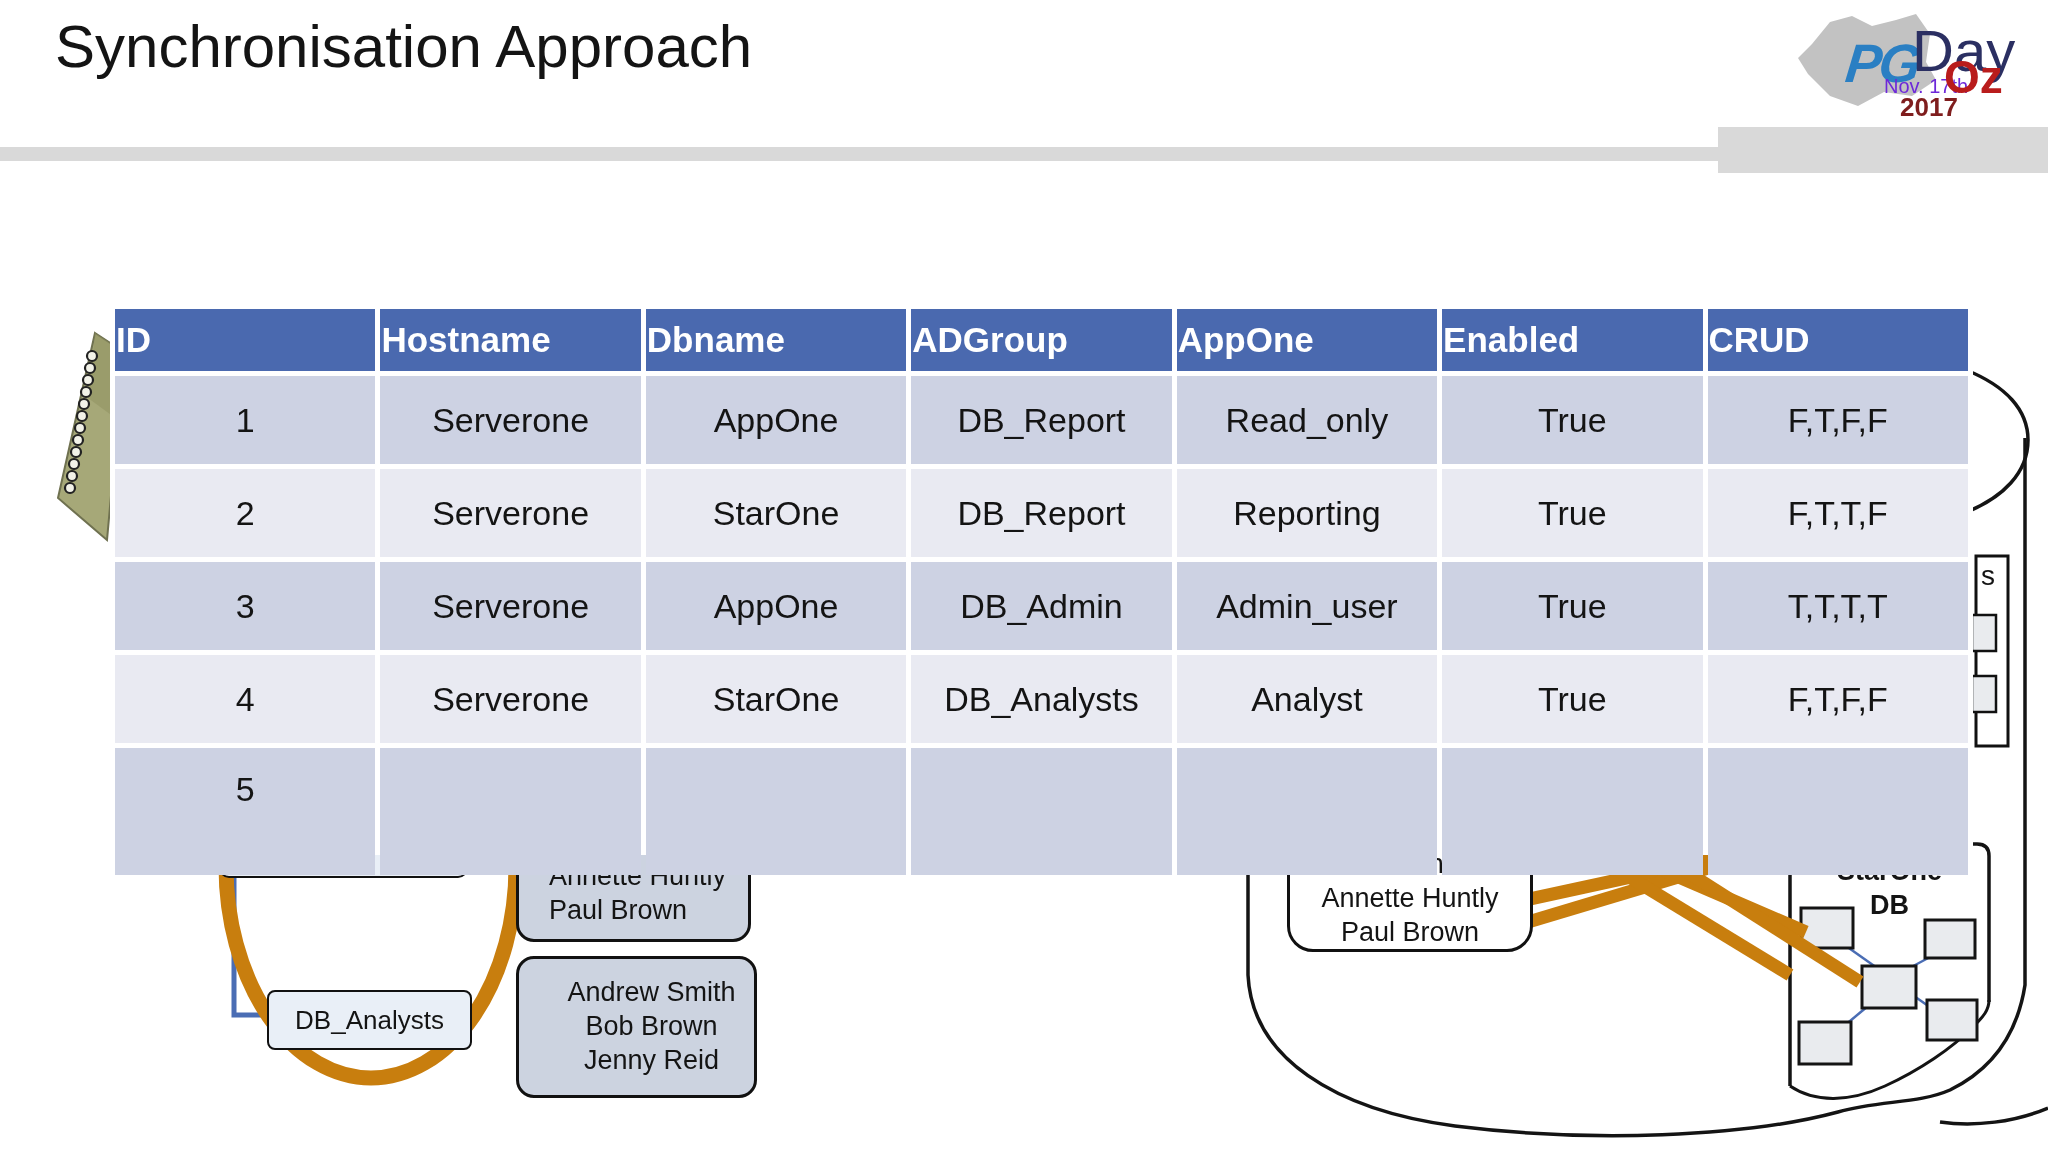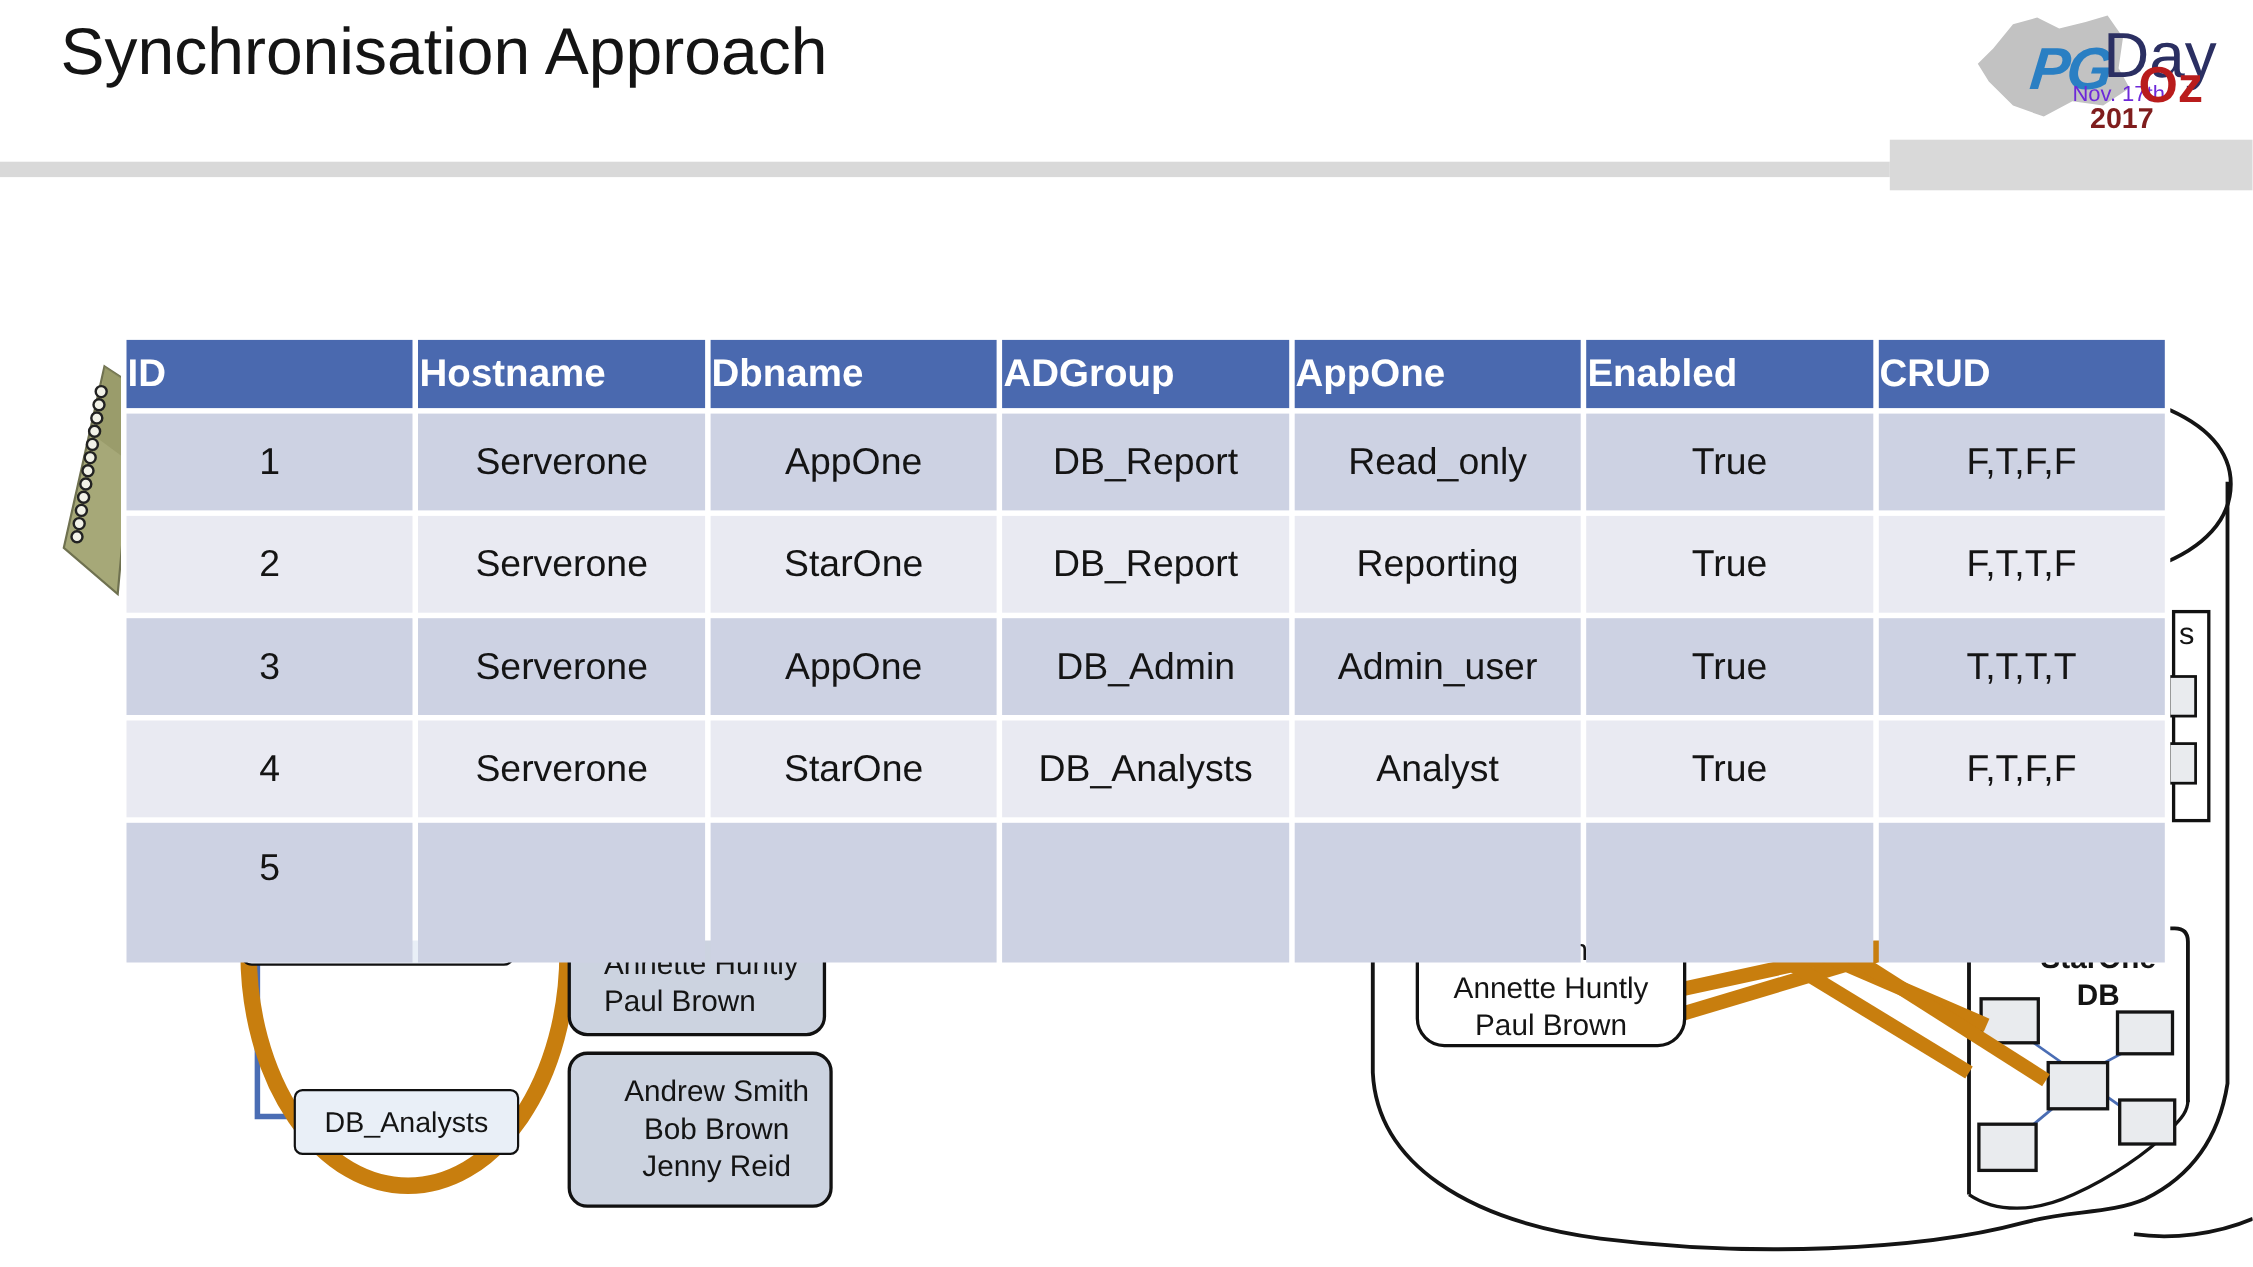--- a/index.html
+++ b/index.html
@@ -36,21 +36,21 @@
                    border:2.5px solid #111;border-radius:8px;display:flex;align-items:center;
                    justify-content:center;font-size:26px;color:#141414;}
   .member-box{background:#ccd3e0;border:3px solid #111;border-radius:18px;color:#141414;
               font-size:27px;line-height:34px;}
   #member-box-1{left:516px;top:828px;width:235px;height:114px;padding:28px 0 0 30px;}
   #member-box-2{left:516px;top:956px;width:241px;height:142px;padding:16px 0 0 30px;text-align:center;}
   #julie-box{left:1287px;top:838px;width:246px;height:114px;background:#ffffff;border:3px solid #111;
              border-radius:26px;color:#141414;font-size:27px;line-height:34px;text-align:center;
              padding-top:6px;}
   #starone-label{position:absolute;left:1790px;top:854px;width:199px;text-align:center;z-index:2;
-                 font-size:27px;font-weight:bold;color:#141414;line-height:34px;padding-left:18px;}
+                 font-size:27px;font-weight:bold;color:#141414;line-height:34px;}
   #partial-s{position:absolute;left:1981px;top:560px;font-size:28px;color:#141414;z-index:2;}
 </style>
 </head>
 <body>
 
 <div id="stage">
 
   <svg id="diagram-svg" width="2048" height="1152" viewBox="0 0 2048 1152">
 
     <g>

